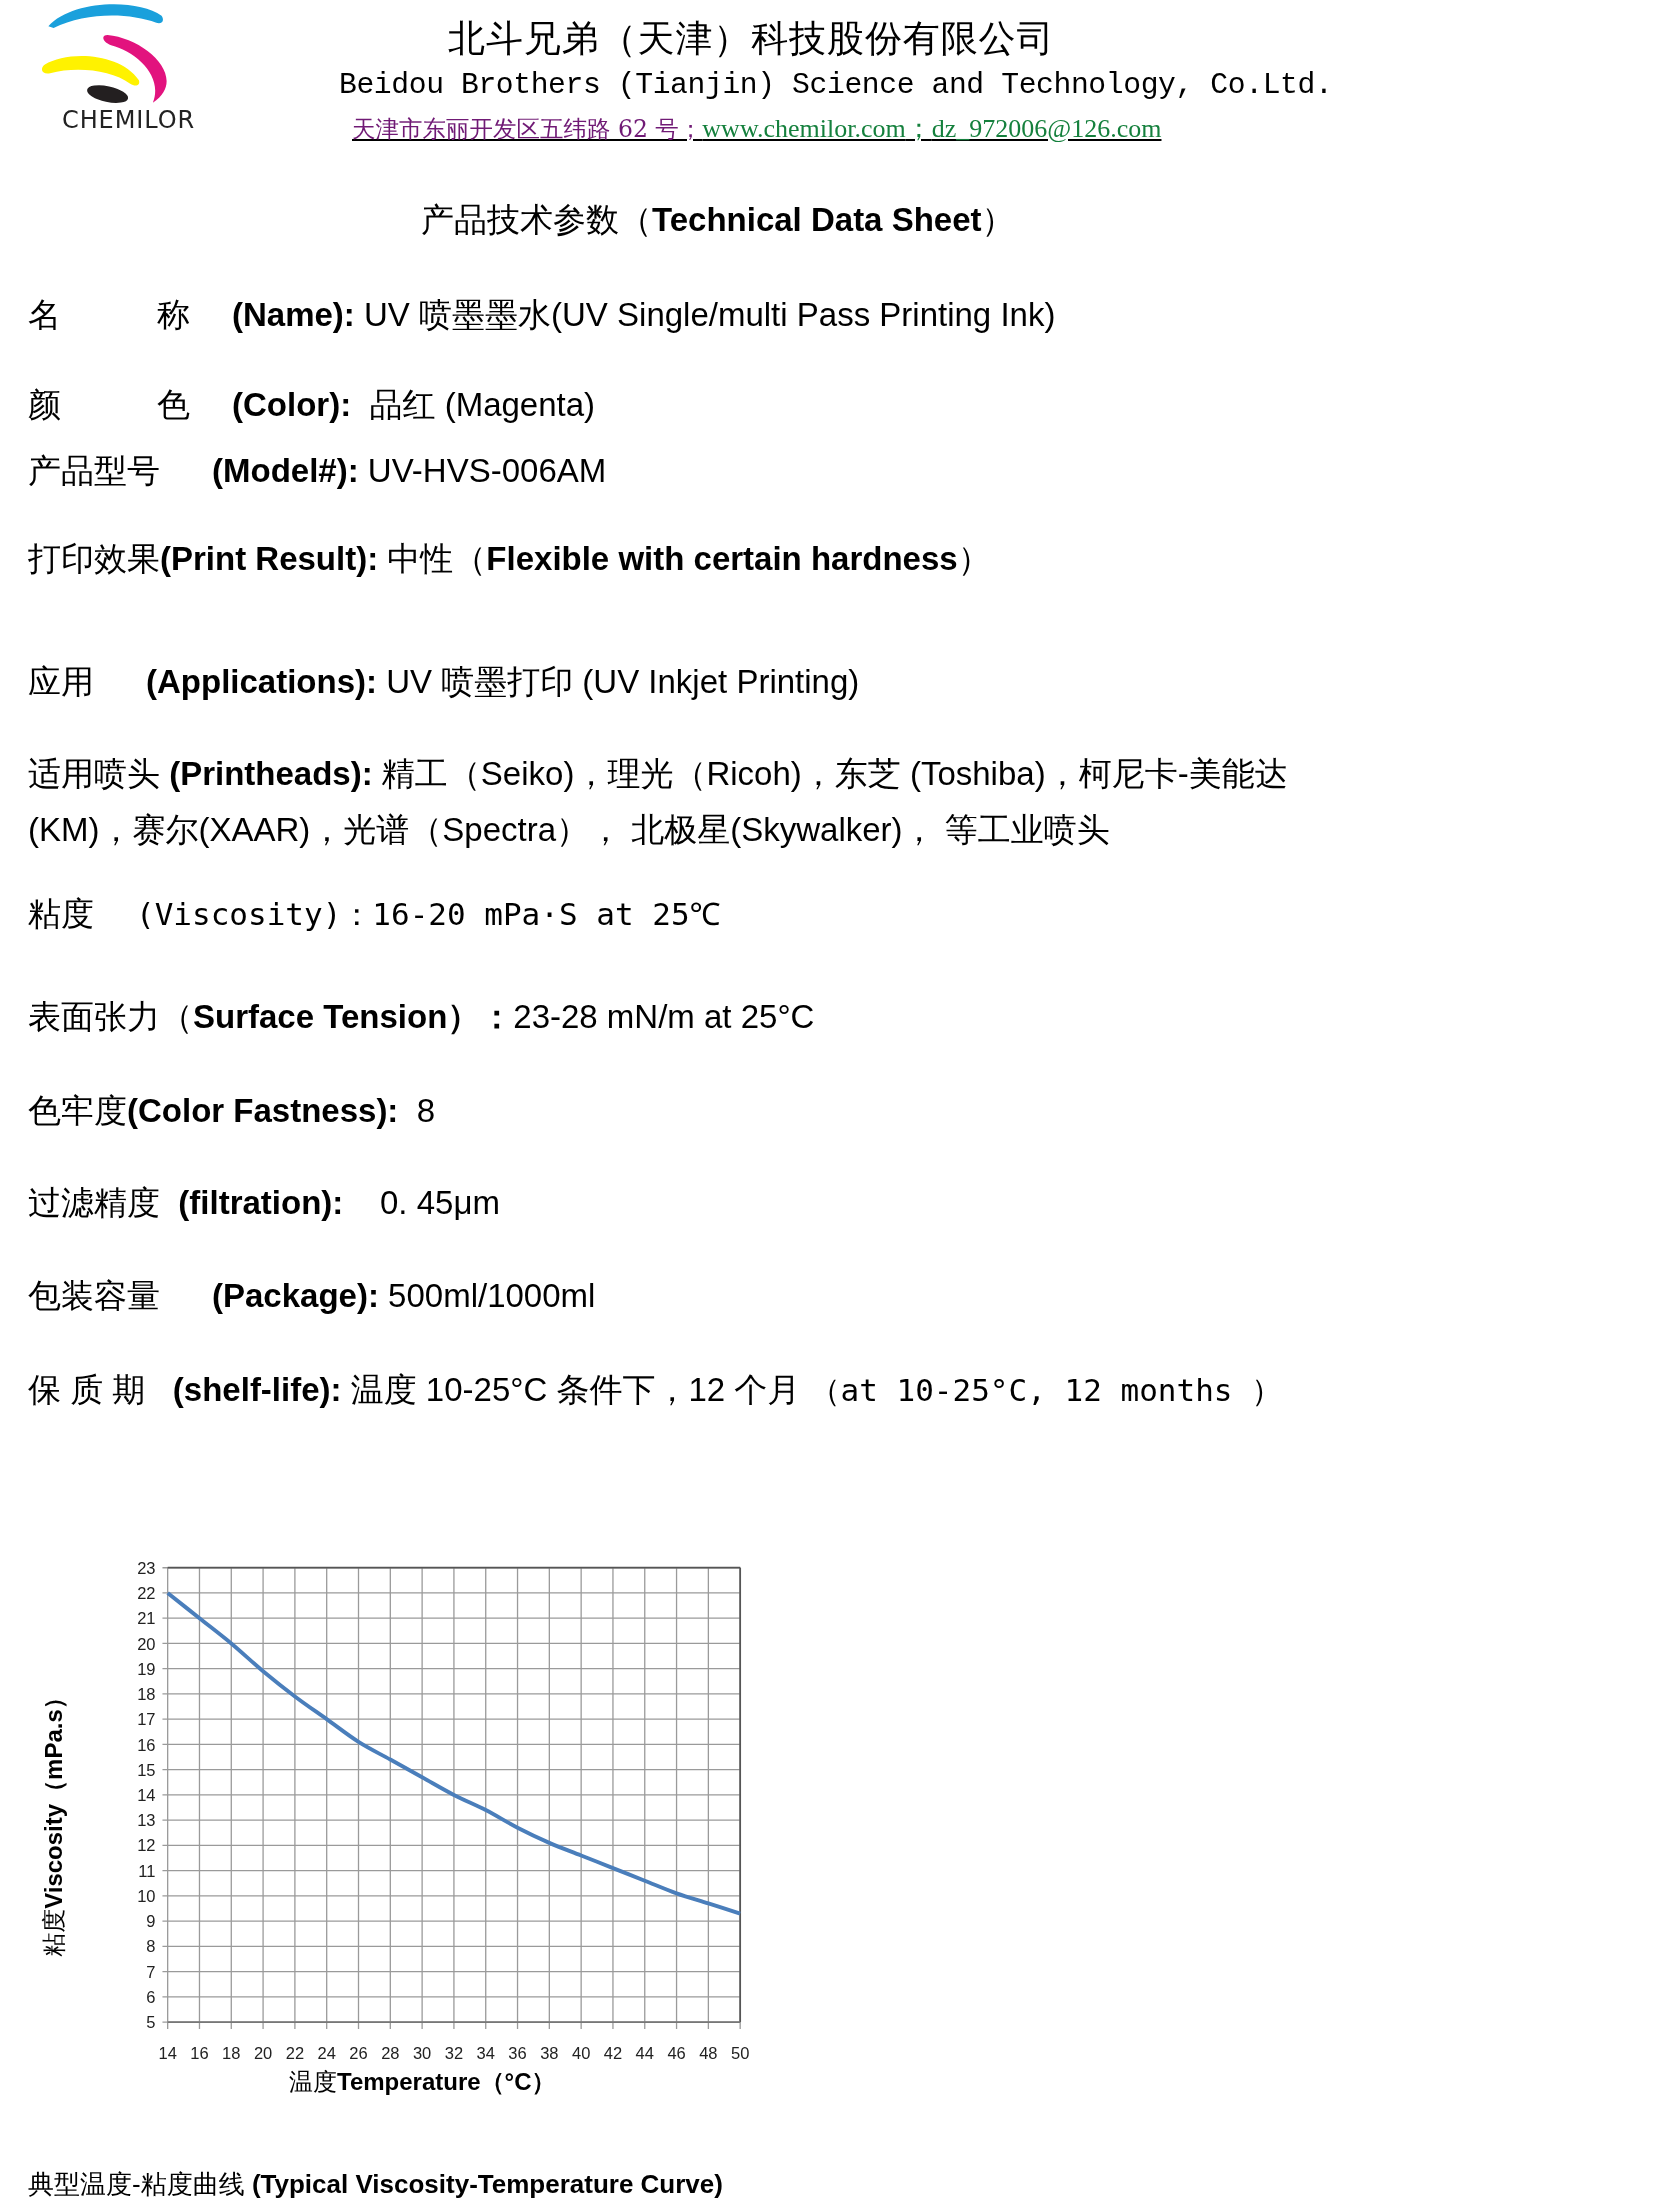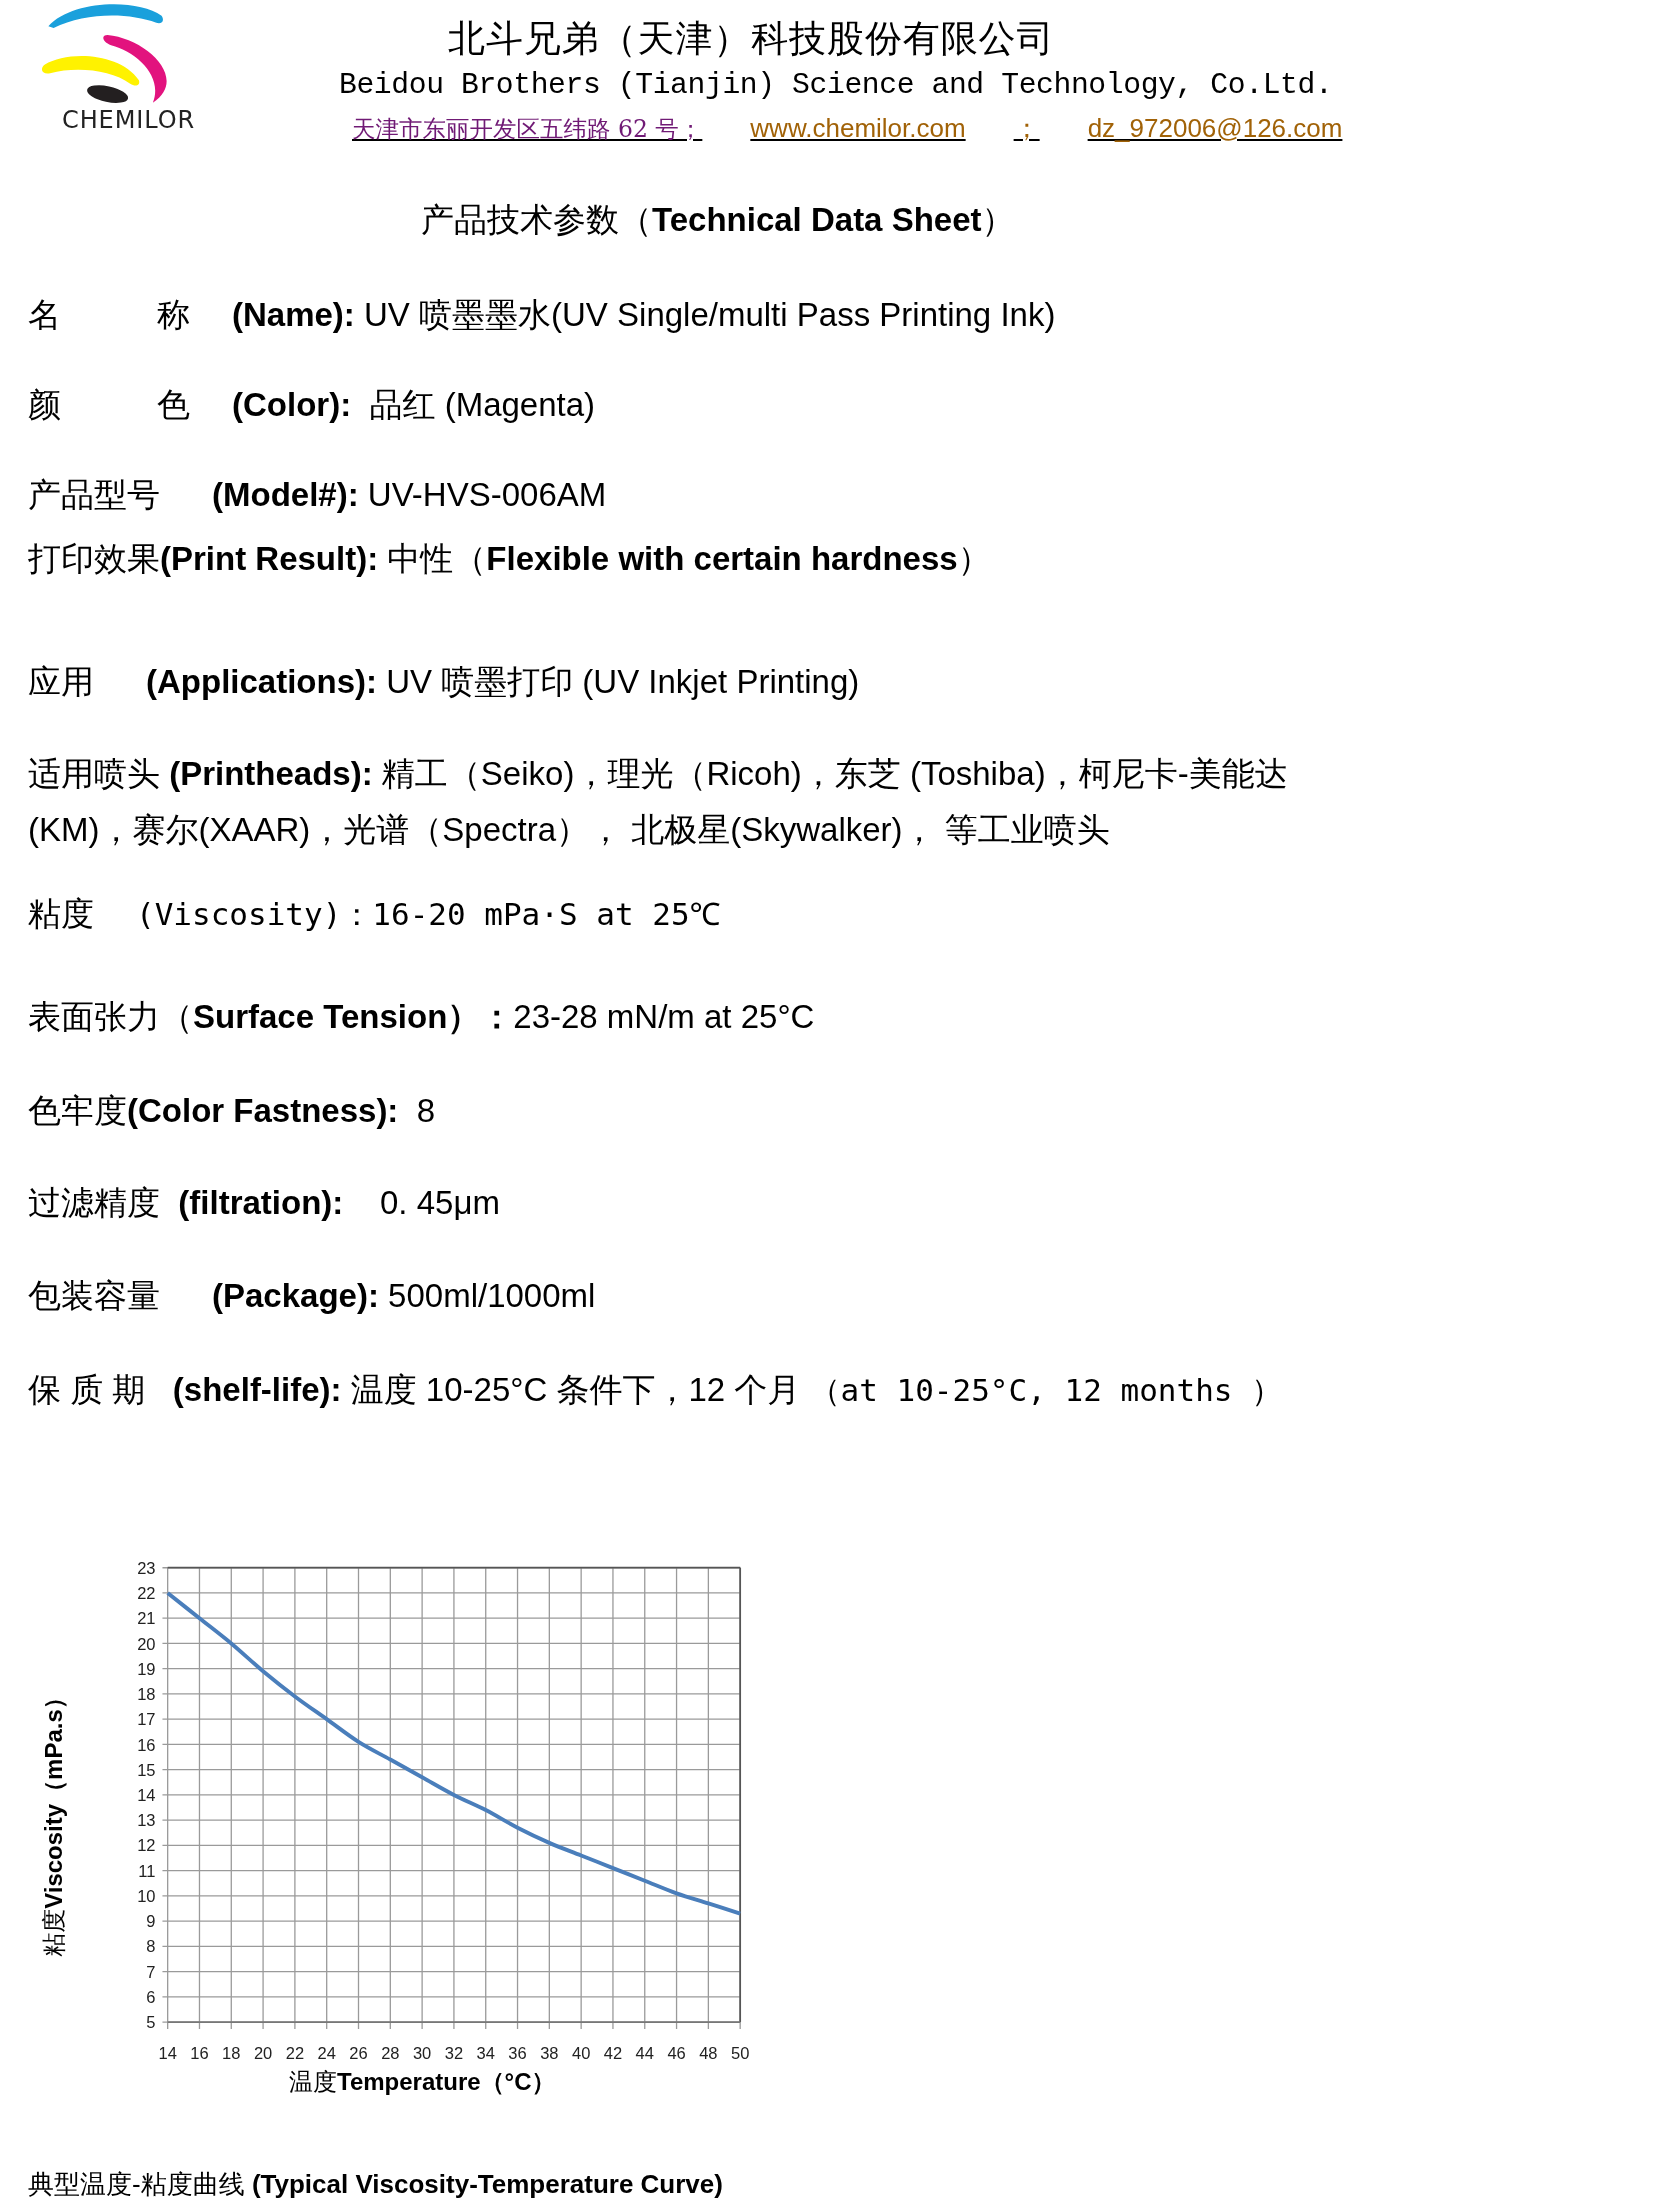--- a/index.html
+++ b/index.html
@@ -6,21 +6,21 @@
   body { width: 1669px; height: 2210px; position: relative; overflow: hidden; color: #000; font-family: "Liberation Sans", "DejaVu Sans", sans-serif; }
   .abs { position: absolute; white-space: nowrap; }
 
   
   #logo { position: absolute; left: 24px; top: 0px; width: 148px; height: 139px; }
   #logo-text { position: absolute; left: 38px; top: 106px; font-family: "DejaVu Sans", sans-serif; font-size: 24px; letter-spacing: 0.9px; color: #222; }
   #company-cn { left: 448px; top: 14px; font-family: "DejaVu Serif", serif; font-size: 37px; letter-spacing: 0.9px; }
   #company-en { left: 339px; top: 68px; font-family: "Liberation Mono", "DejaVu Sans Mono", monospace; font-size: 30px; letter-spacing: -0.4px; transform: scaleX(0.99); transform-origin: left; }
   #address { left: 352px; top: 111px; font-size: 26px; text-decoration: underline; }
   #address .addr-cn { font-family: "DejaVu Serif", serif; font-size: 23.5px; color: #701a75; }
-  #address .addr-link { color: #a16207; font-family: Liberation Sans, sans-serif; margin-left: 48px; }
+  #address .addr-link { color: #15803d; font-family: Liberation Serif, serif; }
 
   
   #tds-title { left: 421px; top: 198px; font-size: 33px; }
   #tds-title .en { font-weight: bold; }
 
   
   .row { position: absolute; left: 28px; font-size: 33px; white-space: nowrap; line-height: 1; }
   .row .lbl { font-weight: normal; }
   .row .en-b { font-weight: bold; text-align: right; }
   .row .val { font-weight: normal; }
@@ -60,21 +60,21 @@
 </div>
 
 <div class="row" style="top:298px">
   <span class="lbl">名</span><span class="spacer-1"></span><span class="lbl">称</span><span class="spacer-2"></span><span class="en-b">(Name):</span> <span class="val">UV 喷墨墨水(UV Single/multi Pass Printing Ink)</span>
 </div>
 
 <div class="row" style="top:388px">
   <span class="lbl">颜</span><span class="spacer-1"></span><span class="lbl">色</span><span class="spacer-2"></span><span class="en-b">(Color):</span>&nbsp;&nbsp;<span class="val">品红  (Magenta)</span>
 </div>
 
-<div class="row" style="top:478px">
+<div class="row" style="top:454px">
   <span class="lbl">产品型号</span><span class="spacer-3"></span><span class="en-b">(Model#):</span>&nbsp;<span class="val">UV-HVS-006AM</span>
 </div>
 
 <div class="row" style="top:542px">
   <span class="lbl">打印效果</span><span class="en-b">(Print Result):</span>&nbsp;<span class="val">中性（</span><span class="en-b">Flexible with certain hardness</span><span class="val">）</span>
 </div>
 
 <div class="row" style="top:665px">
   <span class="lbl">应用</span><span class="spacer-3"></span><span class="en-b">(Applications):</span>&nbsp;<span class="val">UV 喷墨打印  (UV Inkjet Printing)</span>
 </div>

